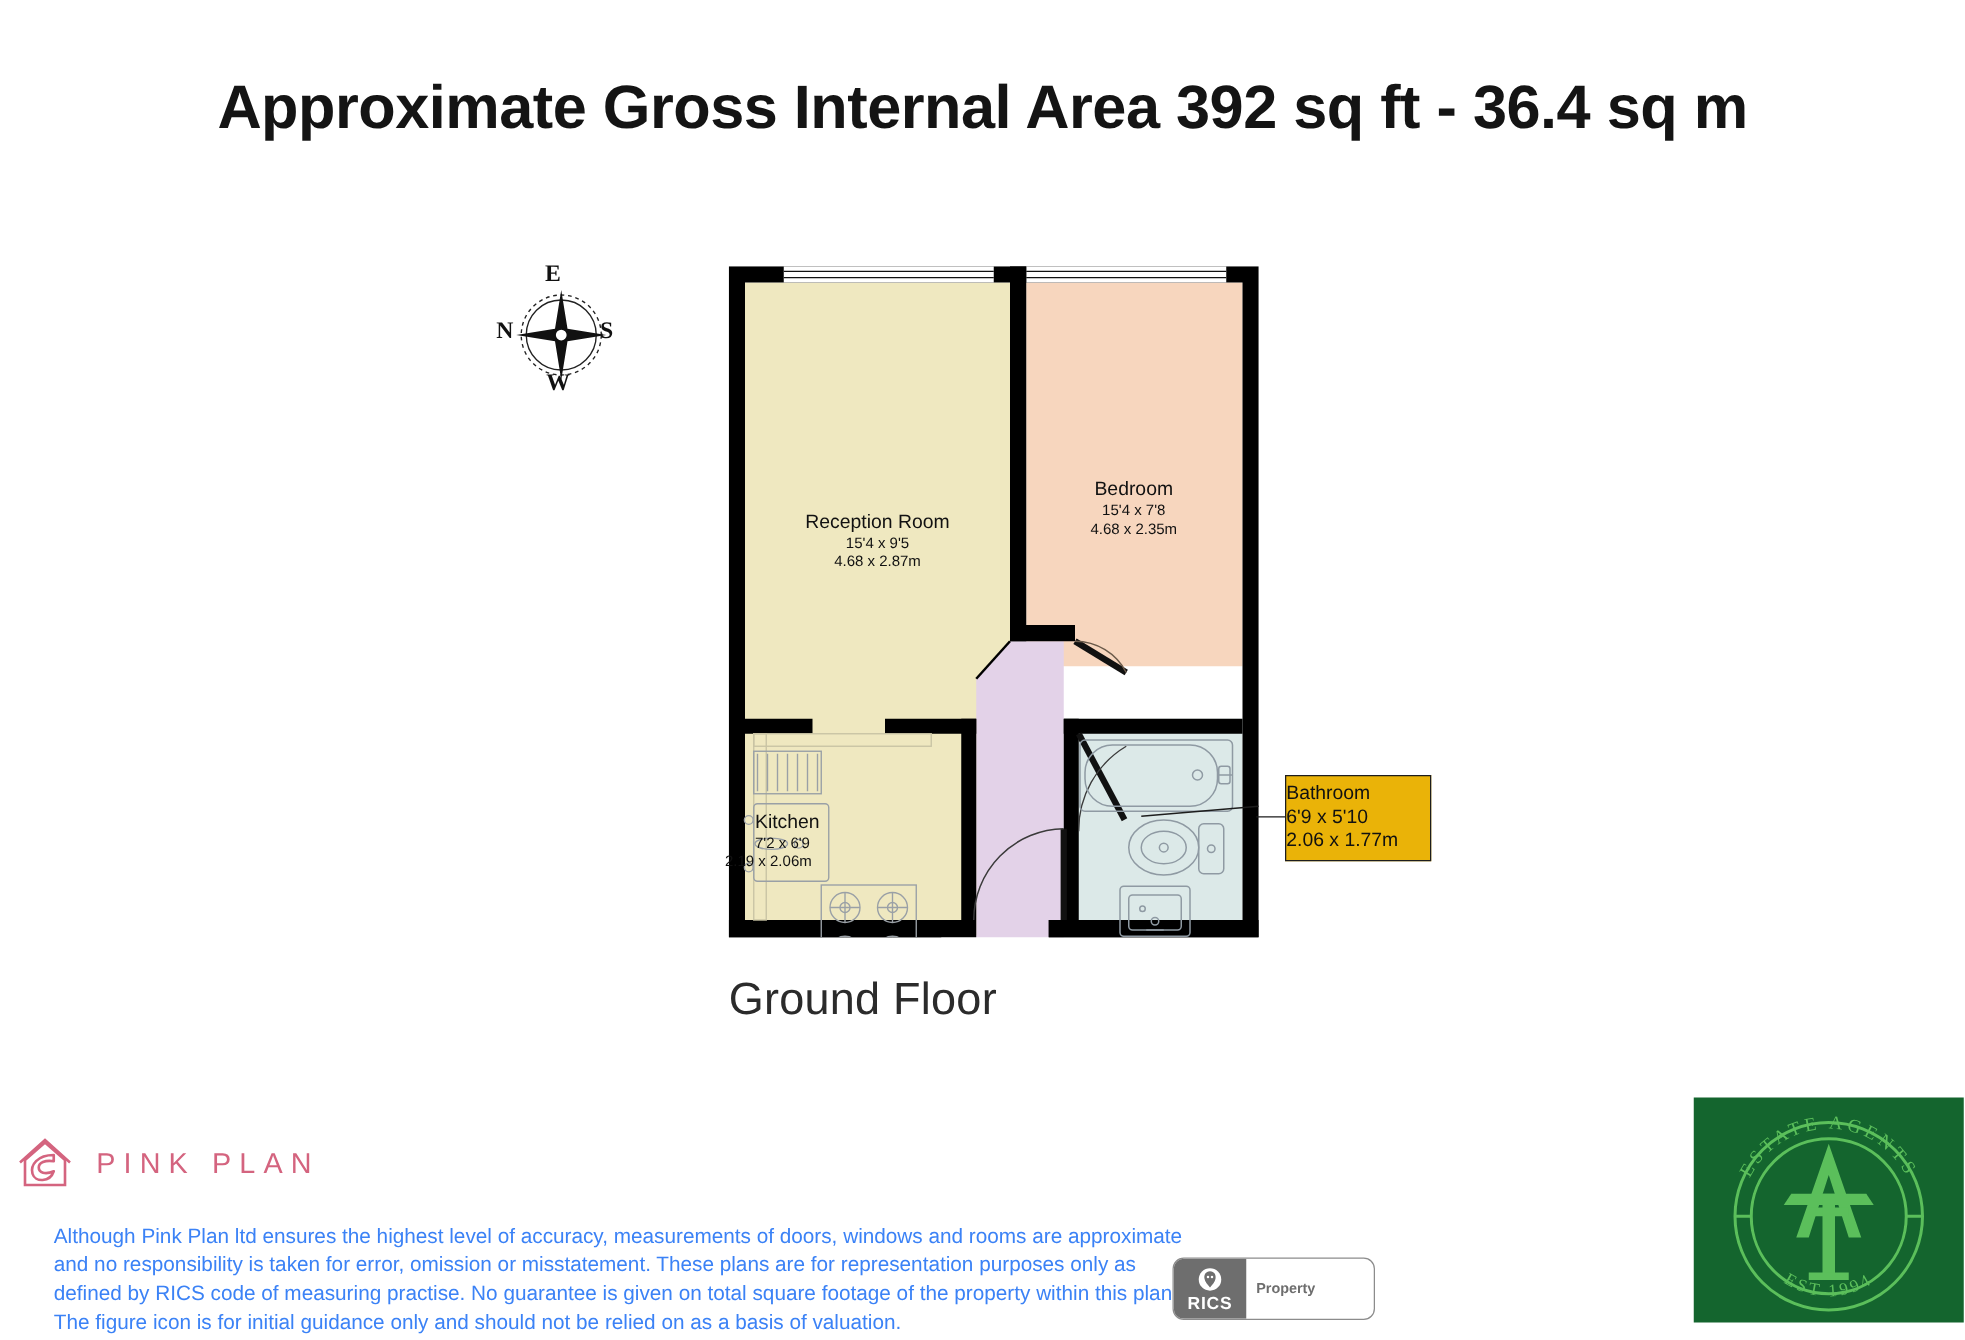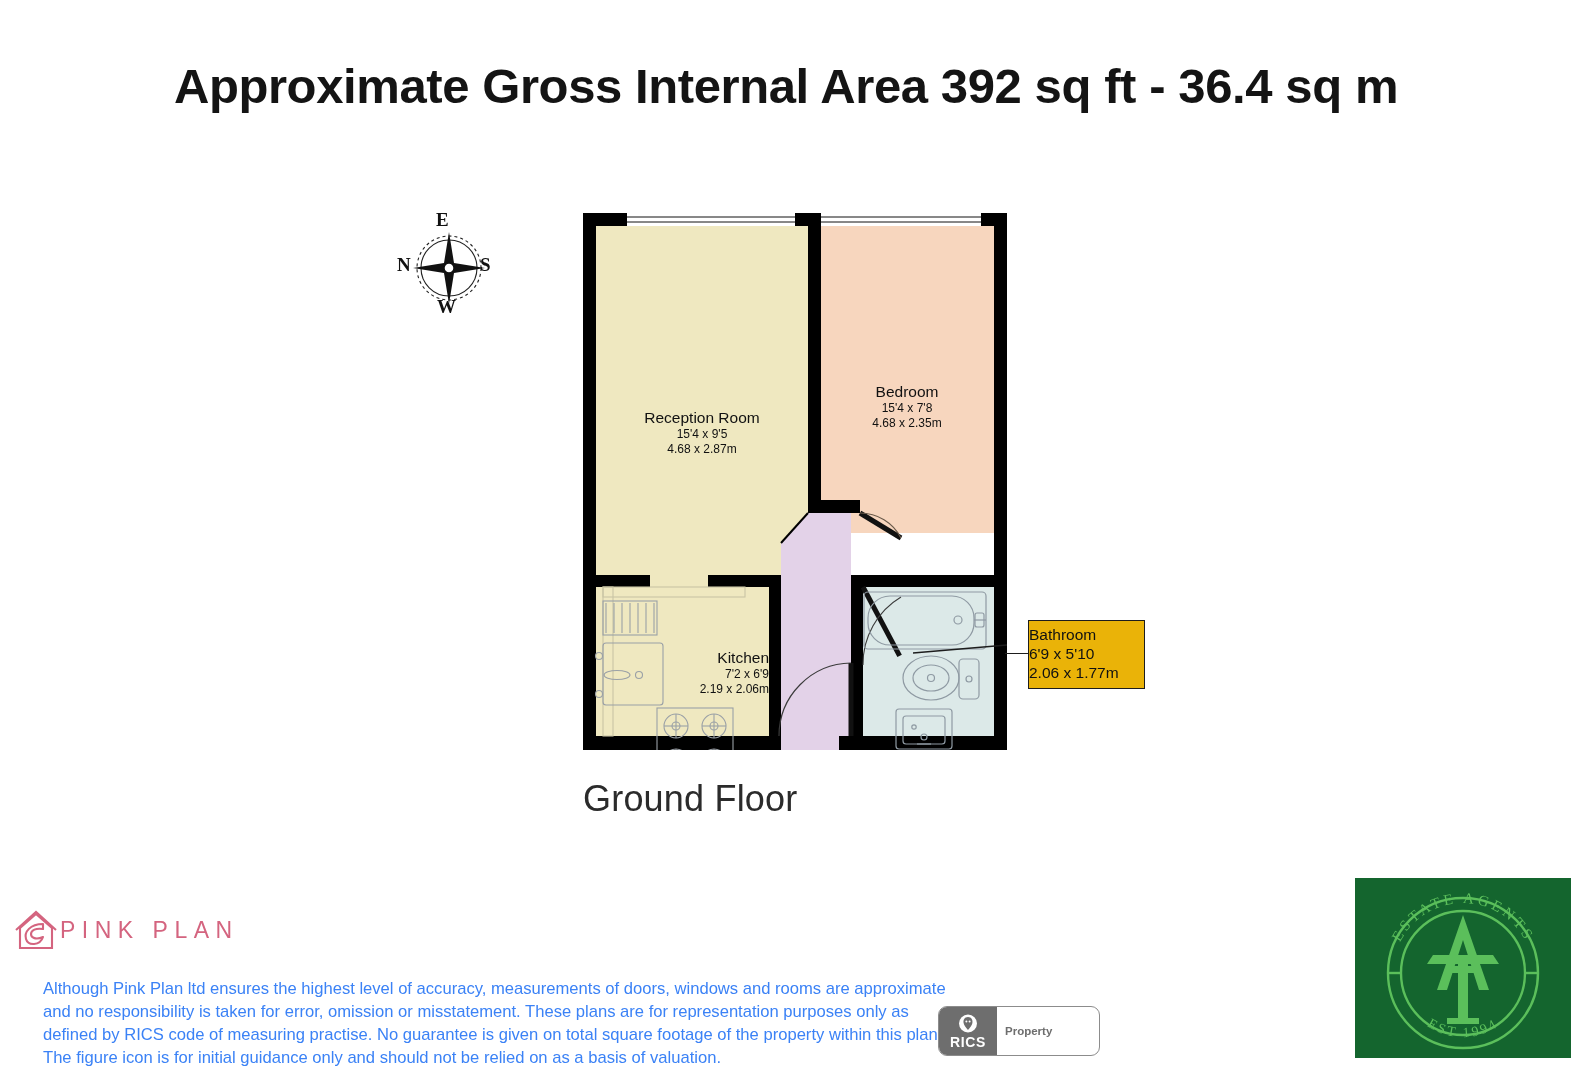--- a/index.html
+++ b/index.html
@@ -41,24 +41,24 @@
   .callout-line{
     position:absolute;left:1005px;top:652.5px;width:24px;height:0;
     border-top:1.6px solid #1d1d1d;
   }
   
   .roomtxt{position:absolute;text-align:center;line-height:1.25;color:#111;white-space:nowrap;margin-top:36px;}
   .roomtxt div{font-size:12px;}
   .roomtxt .nm{font-size:15.5px;}
   #room-reception{left:592px;top:372px;width:220px;}
   #room-bedroom{left:818px;top:346px;width:178px;}
-  #room-kitchen{left:604px;top:612px;width:165px;text-align:right;}
+  #room-kitchen{left:604px;top:612px;width:165px;text-align:left;}
   #room-kitchen .l3{margin-left:-24px;}
   
-  .pinkplan{position:absolute;left:12px;top:906px;display:flex;align-items:center;gap:0;}
+  .pinkplan{position:absolute;left:12px;top:906px;display:flex;align-items:center;gap:17px;}
   .pinkplan .wordmark{
     font-size:23px;letter-spacing:6.5px;color:#d4647f;font-weight:400;
   }
   
   .disclaimer{
     position:absolute;left:11px;top:978px;width:912px;
     font-size:16.6px;line-height:1.38;color:#3b82f6;margin-left:32px;
   }
   
   .rics{

